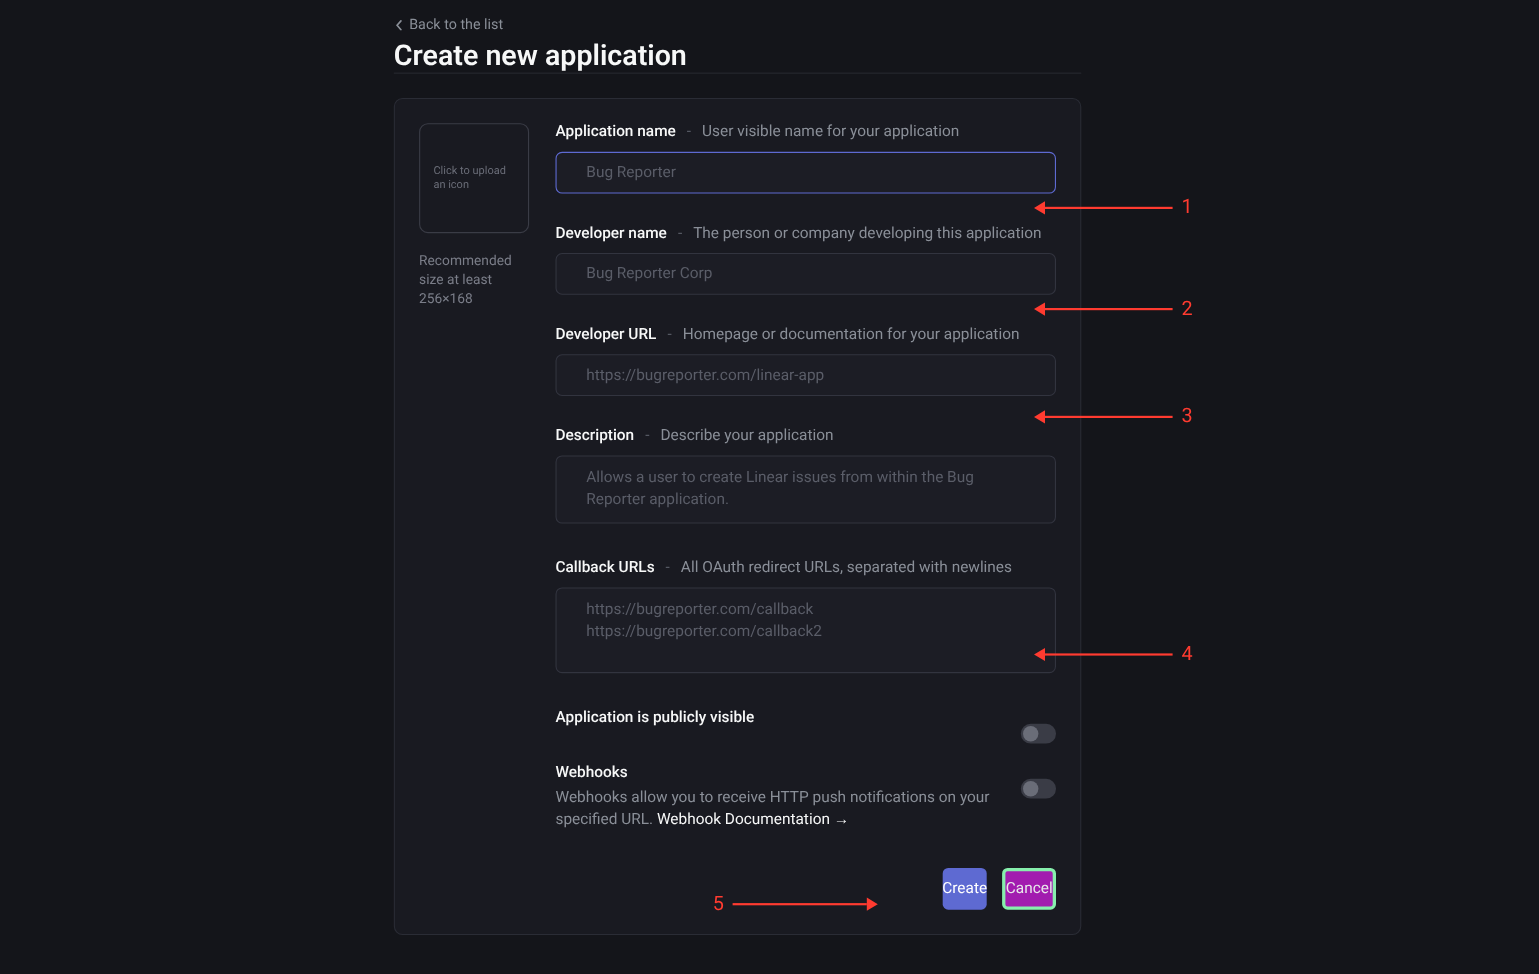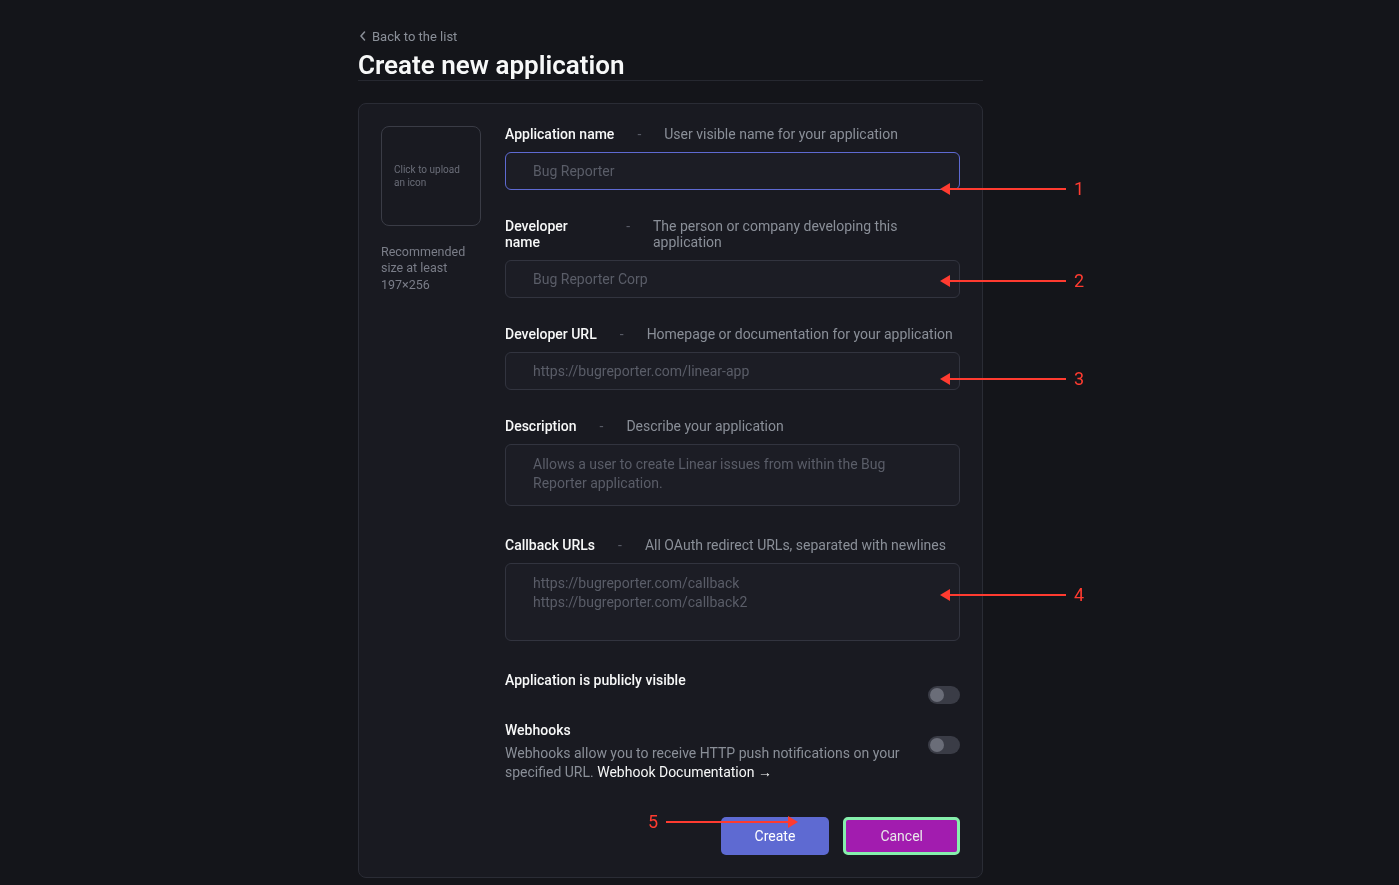--- a/index.html
+++ b/index.html
@@ -10,21 +10,20 @@
       font-size: 14px;
       width: 1399px;
       height: 885px;
       overflow: hidden;
       position: relative;
     }
     .container {
       width: 625px;
       margin-left: 358px;
       padding-top: 15px;
-      margin-top: 13px;
     }
     .back-link {
       display: inline-flex;
       align-items: center;
       color: #8a8f98;
       font-size: 13px;
       cursor: pointer;
       padding-bottom: 6px;
     }
     .back-link svg { margin-right: 4px; }
@@ -63,21 +62,21 @@
       color: #7a7d88;
       font-size: 12.5px;
       margin-top: 18px;
       line-height: 1.35;
     }
     .fields-col { flex: 1; display: flex; flex-direction: column; gap: 28px; }
     .field-group {}
     .field-label-row {
       display: flex;
       align-items: baseline;
-      gap: 23px;
+      gap: 10px;
       margin-bottom: 10px;
     }
     .field-label { color: #f7f8f8; font-weight: 500; font-size: 14px; }
     .field-dash { color: #5a5d68; }
     .field-hint { color: #8a8f98; font-size: 14px; }
     .text-input, .text-area {
       width: 100%;
       background: #1c1d25;
       border: 1px solid #32343f;
       border-radius: 6px;
@@ -120,21 +119,21 @@
       background: #6a6d78;
       border-radius: 50%;
     }
     .button-row {
       display: flex;
       justify-content: flex-end;
       gap: 14px;
       margin-top: 6px;
     }
     .btn {
-      padding: 8px 34px;
+      padding: 8px 0;
       border-radius: 5px;
       border: none;
       font-size: 14px;
       font-family: inherit;
       cursor: pointer;
     }
     .btn-primary { background: #5e6ad2; color: #fff; }
     .btn-secondary { background: #a21caf; color: #e8e8ea; border: 3px solid #86efac; }
     
     .anno {
@@ -173,21 +172,21 @@
       </svg>
     <span>Back to the list</span>
   </div>
   <h1 class="page-title">Create new application</h1>
 
   <div class="form-area">
     <div class="icon-col">
       <div class="icon-upload">
         <span>Click to upload an icon</span>
       </div>
-      <div class="icon-note">Recommended size at least 197×256</div>
+      <div class="icon-note">Recommended size at least 256×168</div>
     </div>
 
     <div class="fields-col">
 
       <div class="field-group">
         <div class="field-label-row">
           <span class="field-label">Application name</span>
           <span class="field-dash">-</span>
           <span class="field-hint">User visible name for your application</span>
         </div>

